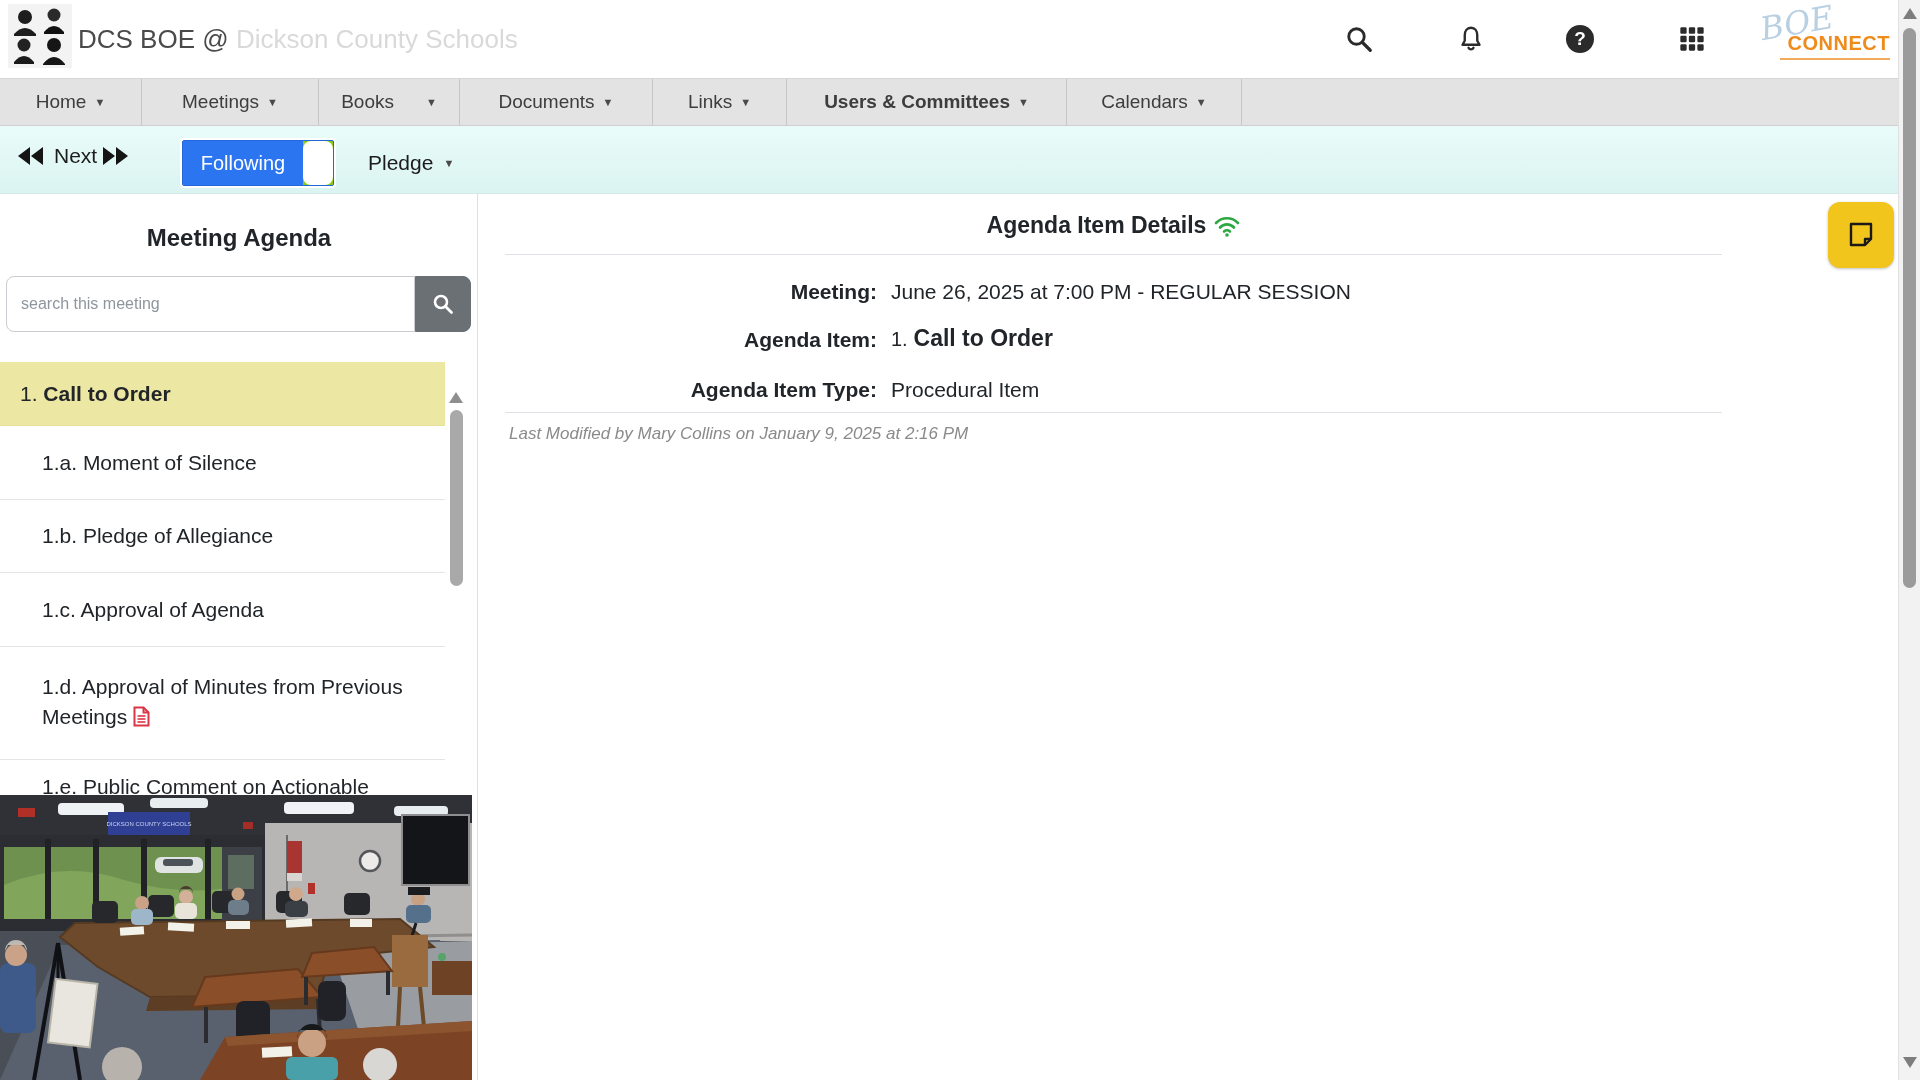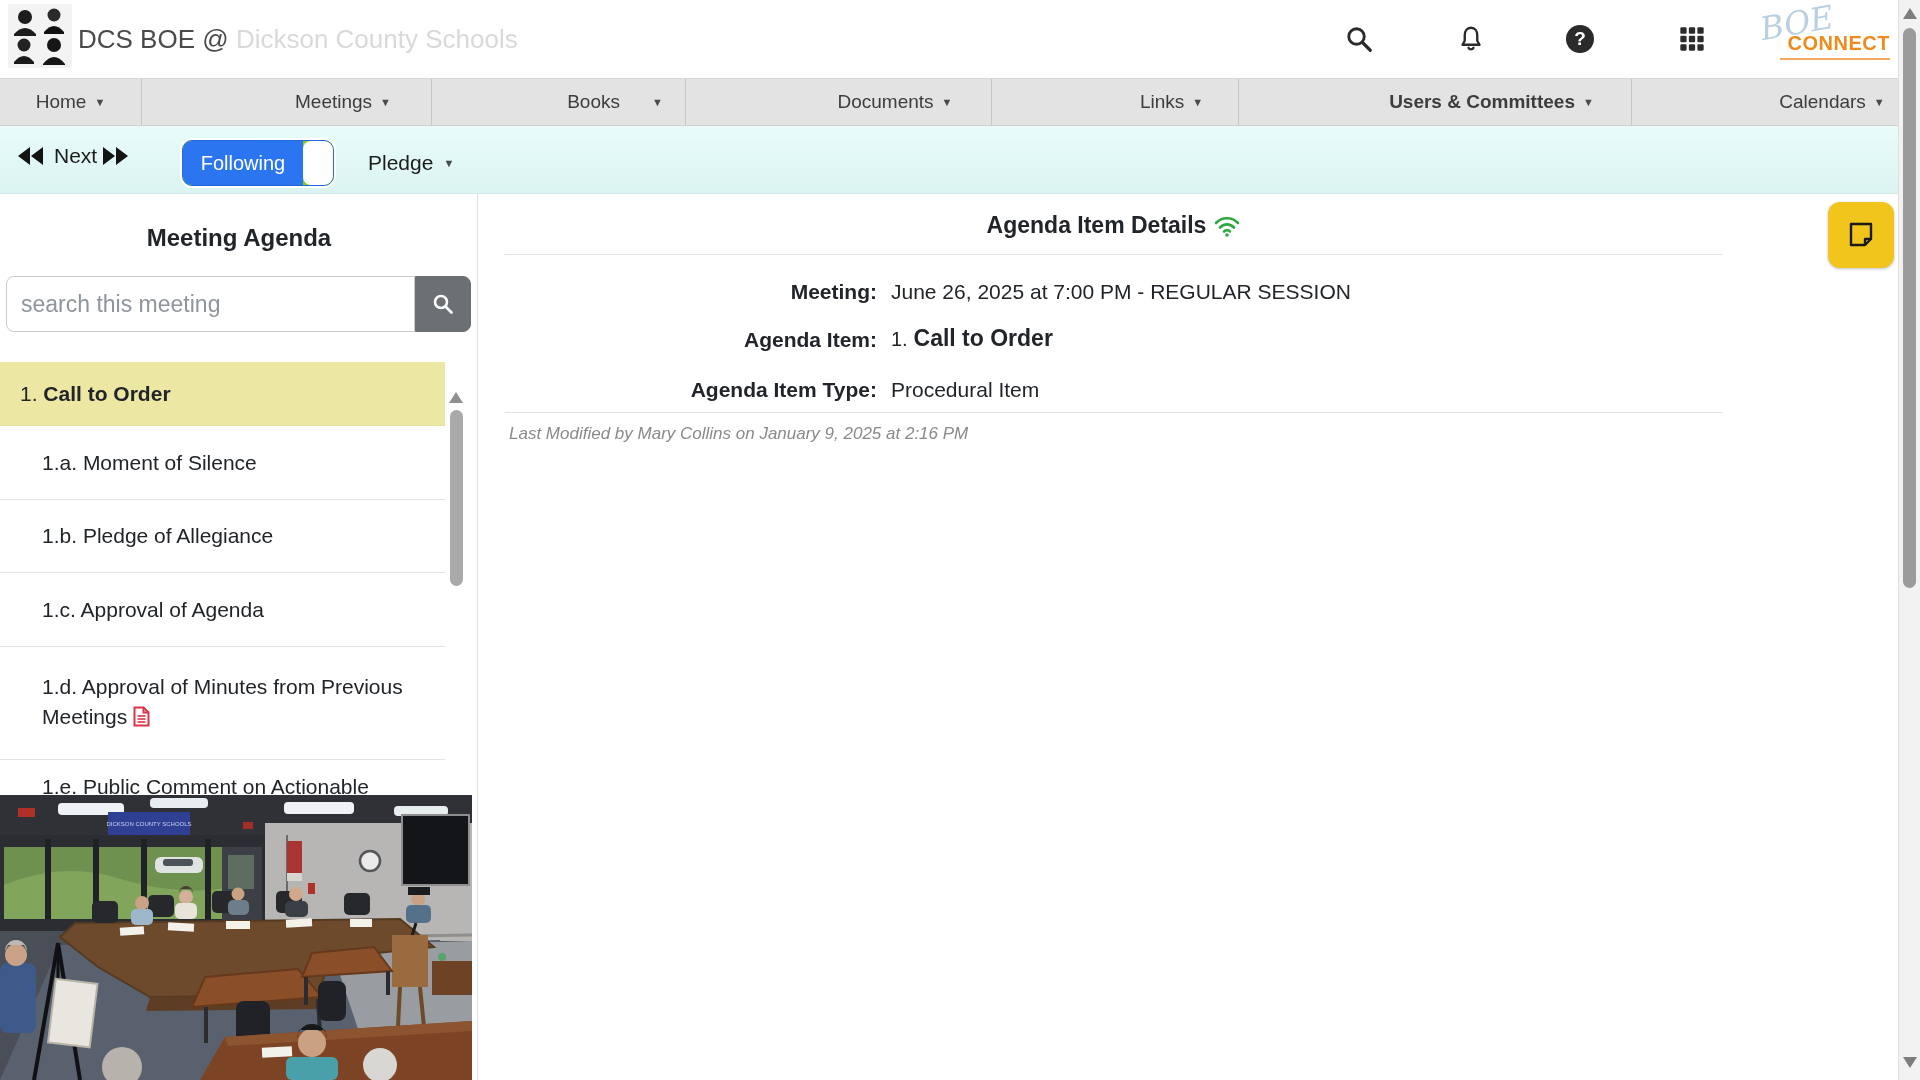--- a/index.html
+++ b/index.html
@@ -13,38 +13,38 @@
   .hdr-title { position:absolute; left:78px; top:24px; font-size:26px; color:#4a4a4a; white-space:nowrap; }
   .hdr-title .org { color:#d9d9d9; }
   .hico { position:absolute; top:0; height:78px; display:flex; align-items:center; cursor:pointer; }
   .help-circle { width:28px; height:28px; border-radius:50%; background:#2b2b2b; color:#fff; font-weight:bold; font-size:19px; display:flex; align-items:center; justify-content:center; }
   .brand { position:absolute; left:1758px; top:6px; width:140px; height:66px; }
   .brand .script { position:absolute; left:2px; top:-2px; font-family:"DejaVu Serif",serif; font-style:italic; font-size:32px; color:#b9d0e2; transform:rotate(-10deg); }
   .brand .word { position:absolute; right:8px; top:26px; font-weight:bold; font-size:20px; letter-spacing:.5px; color:#ef8b1c; }
   .brand .rule { position:absolute; right:8px; top:52px; width:110px; height:2px; background:#f2aa5e; }
 
   
-  .tabs { position:absolute; left:0; top:78px; width:1920px; height:48px; background:#e3e3e3; border-top:1px solid #d6d6d6; border-bottom:1px solid #cfcfcf; display:flex;justify-content:space-between; }
+  .tabs { position:absolute; left:0; top:78px; width:1920px; height:48px; background:#e3e3e3; border-top:1px solid #d6d6d6; border-bottom:1px solid #cfcfcf; display:flex; }
   .tab { height:100%; display:flex; align-items:center; justify-content:center; gap:8px; font-size:19px; color:#3d3d3d; border-right:1px solid #c6c6c6; cursor:pointer; white-space:nowrap; }
   .caret { font-size:11px; color:#4a4a4a; }
 
   
   .tbar { position:absolute; left:0; top:126px; width:1920px; height:68px; background:linear-gradient(180deg,#e9fcfa 0%,#dbf4f1 100%); border-bottom:1px solid #d4e9e6; }
   .tb-nav { position:absolute; left:18px; top:18px; display:flex; align-items:center; gap:10px; font-size:21px; color:#1c1c1c; cursor:pointer; }
-  .toggle { position:absolute; left:182px; top:140px; width:152px; height:46px; background:#84cc16; border:1px solid #2368d8; border-radius:10px; display:flex; overflow:hidden; cursor:pointer; box-shadow:0 0 0 2px #ffffff; }
+  .toggle { position:absolute; left:182px; top:140px; width:152px; height:46px; background:#84cc16; border:1px solid #2368d8; border-radius:2px; display:flex; overflow:hidden; cursor:pointer; box-shadow:0 0 0 2px #ffffff; }
   .toggle .on { flex:1; background:#2b76f0; color:#fff; font-size:20px; display:flex; align-items:center; justify-content:center; }
   .toggle .knob { width:30px; background:#fff; border-radius:8px; }
   .tools { position:absolute; left:368px; top:140px; height:46px; display:flex; align-items:center; gap:10px; font-size:21px; color:#1c1c1c; cursor:pointer; }
 
   
   .side { position:absolute; left:0; top:194px; width:478px; height:886px; background:#fff; }
   .side-border { position:absolute; left:477px; top:194px; width:1px; height:886px; background:#dcdfe3; }
   .side-title { position:absolute; left:0; top:30px; width:478px; text-align:center; font-size:24px; font-weight:bold; color:#212529; }
   .srch { position:absolute; left:6px; top:82px; width:465px; height:56px; display:flex; }
-  .srch input { flex:1; border:1px solid #c9cdd1; border-radius:8px 0 0 8px; font-size:23px; padding:0 14px; color:#212529; outline:none; font-family:inherit; }
+  .srch input { flex:1; border:1px solid #c9cdd1; border-radius:8px 0 0 8px; font-size:16px; padding:0 14px; color:#212529; outline:none; font-family:inherit; }
   .srch input::placeholder { color:#8e959c; }
   .srch button { width:56px; background:#6b7075; border:1px solid #6b7075; border-radius:0 8px 8px 0; display:flex; align-items:center; justify-content:center; cursor:pointer; }
   .alist { position:absolute; left:0; top:168px; width:478px; height:601px; overflow:hidden; }
   .arow { position:absolute; left:0; width:445px; font-size:21px; color:#212529; display:flex; align-items:center; cursor:pointer; border-bottom:1px solid #e3e6e9; }
   .arow.sel { background:#ece7a3; border-bottom:1px solid #d9d2854d; }
   .arow .pad { padding-left:20px; }
   .arow .pad2 { padding-left:42px; line-height:1.42; padding-right:36px; }
   .docico { display:inline-block; vertical-align:-3px; margin-left:6px; }
   .sscroll-up { position:absolute; left:449px; top:198px; width:0; height:0; border-left:7px solid transparent; border-right:7px solid transparent; border-bottom:11px solid #8f8f8f; }
   .sscroll-thumb { position:absolute; left:450px; top:216px; width:13px; height:176px; background:#a9a9a9; border-radius:7px; }

